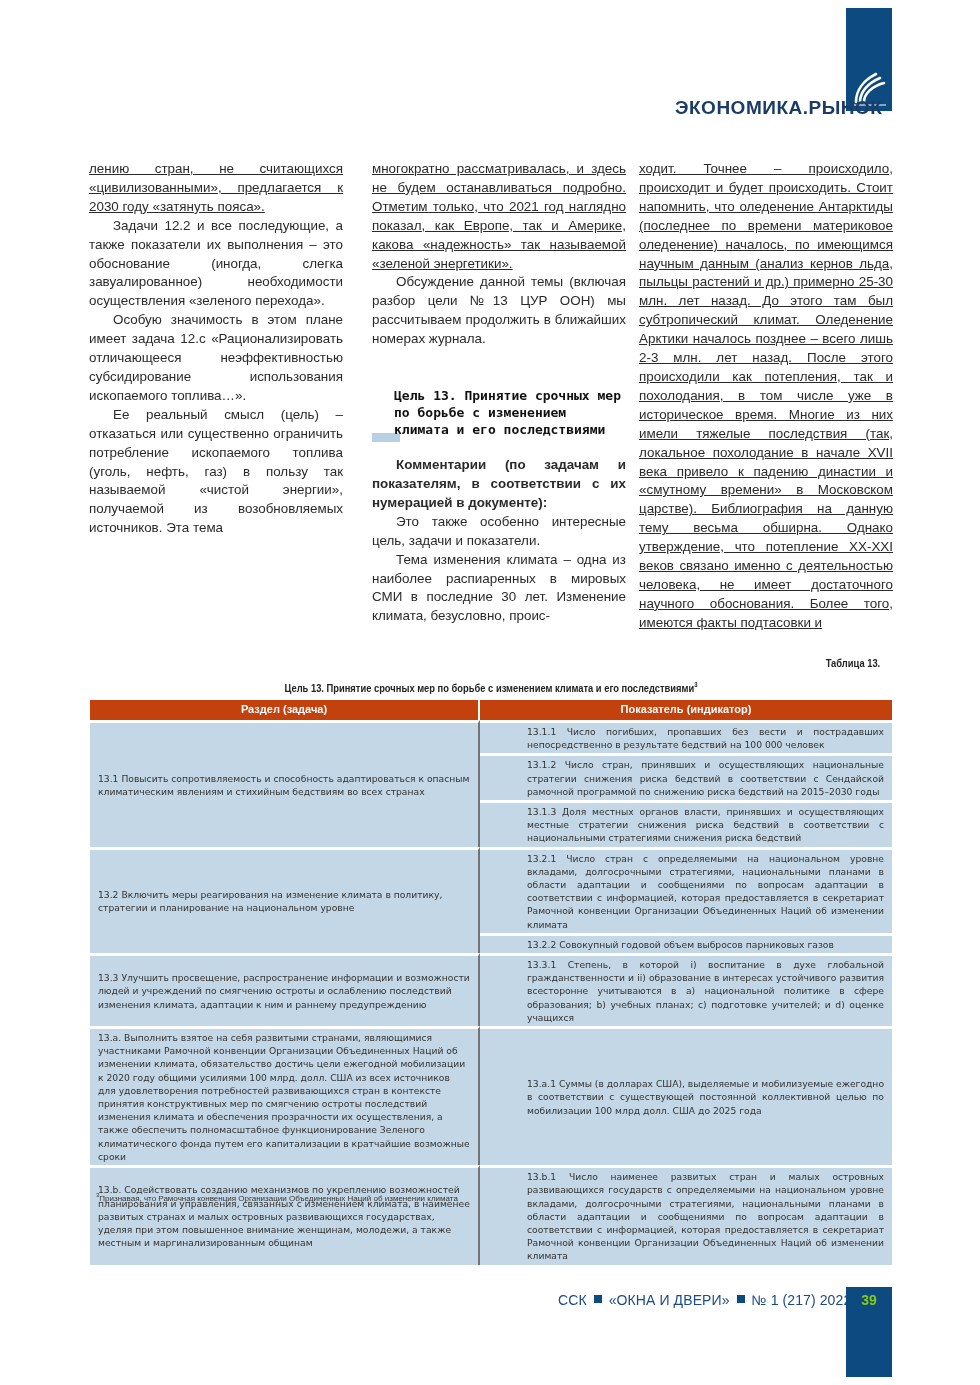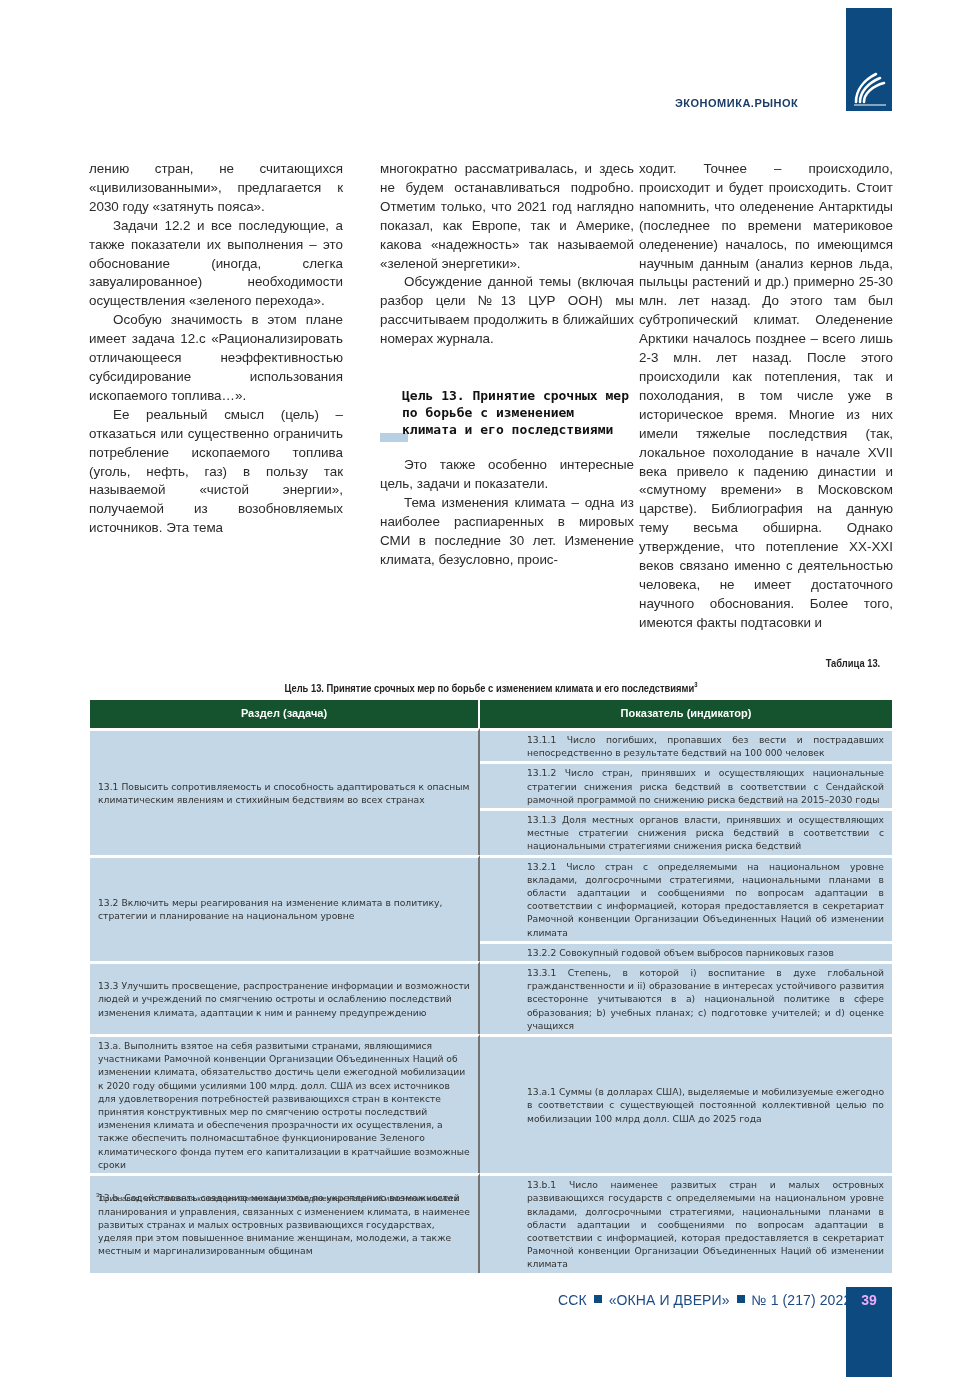--- a/index.html
+++ b/index.html
@@ -1,52 +1,52 @@
 <!DOCTYPE html>
 <html><head>
   <meta charset="utf-8">
   <style>
     * { box-sizing: border-box; margin: 0; padding: 0; }
     html, body { width: 980px; height: 1385px; background: #ffffff; overflow: hidden; }
     body { position: relative; font-family: "Liberation Sans", sans-serif; color: #222; }
 
     .top-bar { position: absolute; left: 846px; top: 8px; width: 46px; height: 103px; background: #0d4a7f; }
     .logo { position: absolute; left: 4px; top: 60px; width: 38px; height: 40px; }
-    .section-label { position: absolute; left: 675px; top: 97px; font-size: 11px; font-weight: bold; letter-spacing: 0.5px; color: #1c3c68; }
+    .section-label { position: absolute; left: 675px; top: 97px; font-size: 19px; font-weight: bold; letter-spacing: 0.5px; color: #1c3c68; }
 
     .col { position: absolute; top: 160px; width: 254px; font-size: 13.4px; line-height: 18.9px; text-align: justify; color: #2a2a2a; }
     .col p { text-indent: 24px; }
-    .col p.noindent { text-indent: 0; }
+    .col p.noindent { text-indent: 0; text-decoration: underline; }
     .col1 { left: 89px; }
-    .col2 { left: 380px; }
+    .col2 { left: 372px; }
     .col3 { left: 639px; }
 
     .heading-block { position: relative; margin-top: 38px; margin-bottom: 18px; padding-left: 22px; }
     .heading-block .hl-bar { position: absolute; left: 0; top: 46px; width: 28px; height: 9px; background: #b8d0e4; }
     .heading { font-family: "DejaVu Sans Mono", monospace; font-weight: bold; font-size: 13px; line-height: 17px; color: #111; text-align: left; position: relative; }
     .comment-head { font-weight: bold; text-indent: 24px; }
 
     .table-caption-right { position: absolute; right: 100px; top: 657px; font-size: 11px; font-weight: bold; color: #222; font-family: "Liberation Sans", sans-serif; transform: scaleX(0.85); transform-origin: right; }
     .table-title { position: absolute; left: 90px; width: 802px; top: 681px; text-align: center; font-size: 11px; font-weight: bold; color: #222; transform: scaleX(0.85); }
     .table-title sup { font-size: 7px; }
 
     table.goal { position: absolute; left: 90px; top: 700px; width: 802px; border-collapse: separate; border-spacing: 0; font-family: "DejaVu Sans", sans-serif; font-size: 9.2px; line-height: 13.2px; color: #333; }
-    table.goal th { background: #14532d; color: #fff; font-weight: bold; font-size: 11px; height: 28px; text-align: center; border-right: 2px solid #fff; font-family: "Liberation Sans", sans-serif; }
+    table.goal th { background: #c2410c; color: #fff; font-weight: bold; font-size: 11px; height: 20px; text-align: center; border-right: 2px solid #fff; font-family: "Liberation Sans", sans-serif; }
     table.goal th:last-child { border-right: none; margin-top: 8px; }
     table.goal td { background: #c3d7e6; padding: 2px 8px 2px 8px; vertical-align: middle; border-top: 3px solid #fff; text-align: justify; }
     table.goal td.left { width: 390px; border-right: 2px solid #737373; text-align: left; }
     table.goal td.right { vertical-align: top; padding-top: 2px; padding-left: 47px; }
 
     .footnote { position: absolute; left: 96px; top: 1190px; width: 790px; font-size: 8px; line-height: 11.5px; color: #333; font-family: "Liberation Sans", sans-serif; }
     .footnote sup { font-size: 6px; }
 
     .footer-text { position: absolute; left: 558px; top: 1292px; font-size: 14px; color: #1c4a86; letter-spacing: 0.1px; }
     .footer-text .sq { display: inline-block; width: 8px; height: 8px; background: #0d4a7f; margin: 0 3px; vertical-align: 2px; }
     .page-box { position: absolute; left: 846px; top: 1287px; width: 46px; height: 90px; background: #0d4a7f; }
-    .page-num { display: block; text-align: center; color: #f0abfc; font-weight: bold; font-size: 14px; margin-top: 5px; }
+    .page-num { display: block; text-align: center; color: #84cc16; font-weight: bold; font-size: 14px; margin-top: 5px; }
   </style>
 </head>
 <body>
 
 <div class="top-bar">
   <svg class="logo" viewBox="0 0 38 40">
     <g fill="none" stroke="#ffffff" stroke-width="2.6" stroke-linecap="round">
       <path d="M6 34 C6 22 14 12 26 6"></path>
       <path d="M10 34 C10 24 18 15 30 10"></path>
       <path d="M14 34 C14 26 22 18 34 15"></path>
@@ -63,20 +63,21 @@
   <p>Ее реальный смысл (цель) – отказаться или существенно ограничить потребление ископаемого топлива (уголь, нефть, газ) в пользу так называемой «чистой энергии», получаемой из возобновляемых источников. Эта тема</p>
 </div>
 
 <div class="col col2">
   <p class="noindent">многократно рассматривалась, и здесь не будем останавливаться подробно. Отметим только, что 2021 год наглядно показал, как Европе, так и Америке, какова «надежность» так называемой «зеленой энергетики».</p>
   <p>Обсуждение данной темы (включая разбор цели №13 ЦУР ООН) мы рассчитываем продолжить в ближайших номерах журнала.</p>
   <div class="heading-block">
     <span class="hl-bar"></span>
     <div class="heading">Цель 13. Принятие срочных мер по борьбе с изменением климата и его последствиями</div>
   </div>
+  <p class="comment-head">Комментарии (по задачам и показателям, в соответствии с их нумерацией в документе):</p>
   <p>Это также особенно интересные цель, задачи и показатели.</p>
   <p>Тема изменения климата – одна из наиболее распиаренных в мировых СМИ в последние 30 лет. Изменение климата, безусловно, проис-</p>
 </div>
 
 <div class="col col3">
   <p class="noindent">ходит. Точнее – происходило, происходит и будет происходить. Стоит напомнить, что оледенение Антарктиды (последнее по времени материковое оледенение) началось, по имеющимся научным данным (анализ кернов льда, пыльцы растений и др.) примерно 25-30 млн. лет назад. До этого там был субтропический климат. Оледенение Арктики началось позднее – всего лишь 2-3 млн. лет назад. После этого происходили как потепления, так и похолодания, в том числе уже в историческое время. Многие из них имели тяжелые последствия (так, локальное похолодание в начале XVII века привело к падению династии и «смутному времени» в Московском царстве). Библиография на данную тему весьма обширна. Однако утверждение, что потепление XX-XXI веков связано именно с деятельностью человека, не имеет достаточного научного обоснования. Более того, имеются факты подтасовки и</p>
 </div>
 
 <div class="table-caption-right">Таблица 13.</div>
 <div class="table-title">

